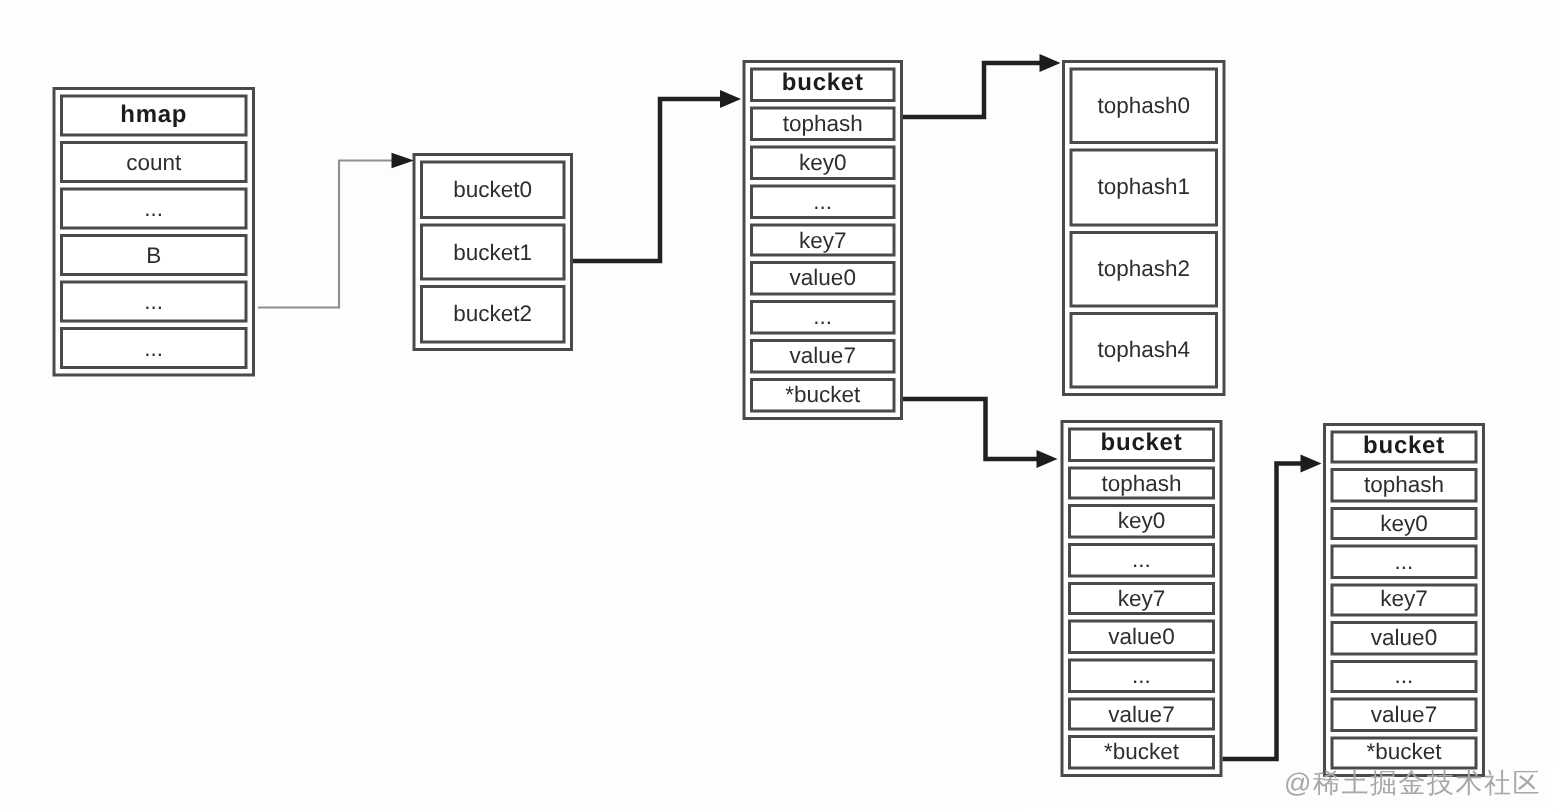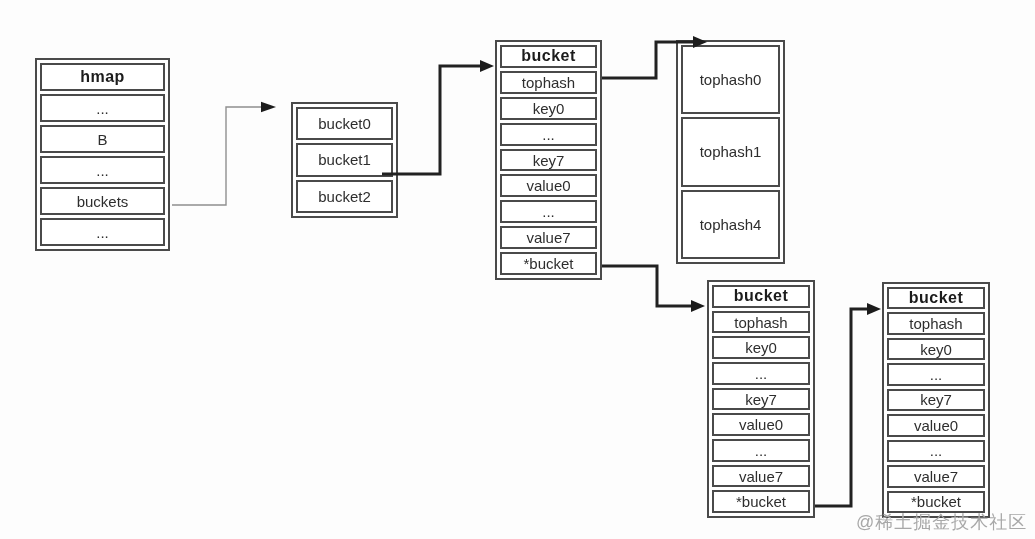--- a/index.html
+++ b/index.html
@@ -56,48 +56,49 @@
     white-space:nowrap;
   }
 </style>
 </head>
 <body>
 
 <div class="canvas">
 
   <div class="table" style="left:35px;top:58px;width:135px;height:193px">
     <div class="cell header">hmap</div>
+    <div class="cell">count</div>
     <div class="cell">...</div>
     <div class="cell">B</div>
     <div class="cell">...</div>
-    <div class="cell">buckets</div>
     <div class="cell">...</div>
   </div>
 
-  <div class="table" style="left:291px;top:102px;width:107px;height:116px">
+  <div class="table" style="left:275px;top:102px;width:107px;height:132px">
     <div class="cell">bucket0</div>
     <div class="cell">bucket1</div>
     <div class="cell">bucket2</div>
   </div>
 
   <div class="table" style="left:495px;top:40px;width:107px;height:240px">
     <div class="cell header">bucket</div>
     <div class="cell">tophash</div>
     <div class="cell">key0</div>
     <div class="cell">...</div>
     <div class="cell">key7</div>
     <div class="cell">value0</div>
     <div class="cell">...</div>
     <div class="cell">value7</div>
     <div class="cell">*bucket</div>
   </div>
 
-  <div class="table" style="left:676px;top:40px;width:109px;height:224px">
+  <div class="table" style="left:708px;top:40px;width:109px;height:224px">
     <div class="cell">tophash0</div>
     <div class="cell">tophash1</div>
+    <div class="cell">tophash2</div>
     <div class="cell">tophash4</div>
   </div>
 
   <div class="table" style="left:707px;top:280px;width:108px;height:238px">
     <div class="cell header">bucket</div>
     <div class="cell">tophash</div>
     <div class="cell">key0</div>
     <div class="cell">...</div>
     <div class="cell">key7</div>
     <div class="cell">value0</div>

